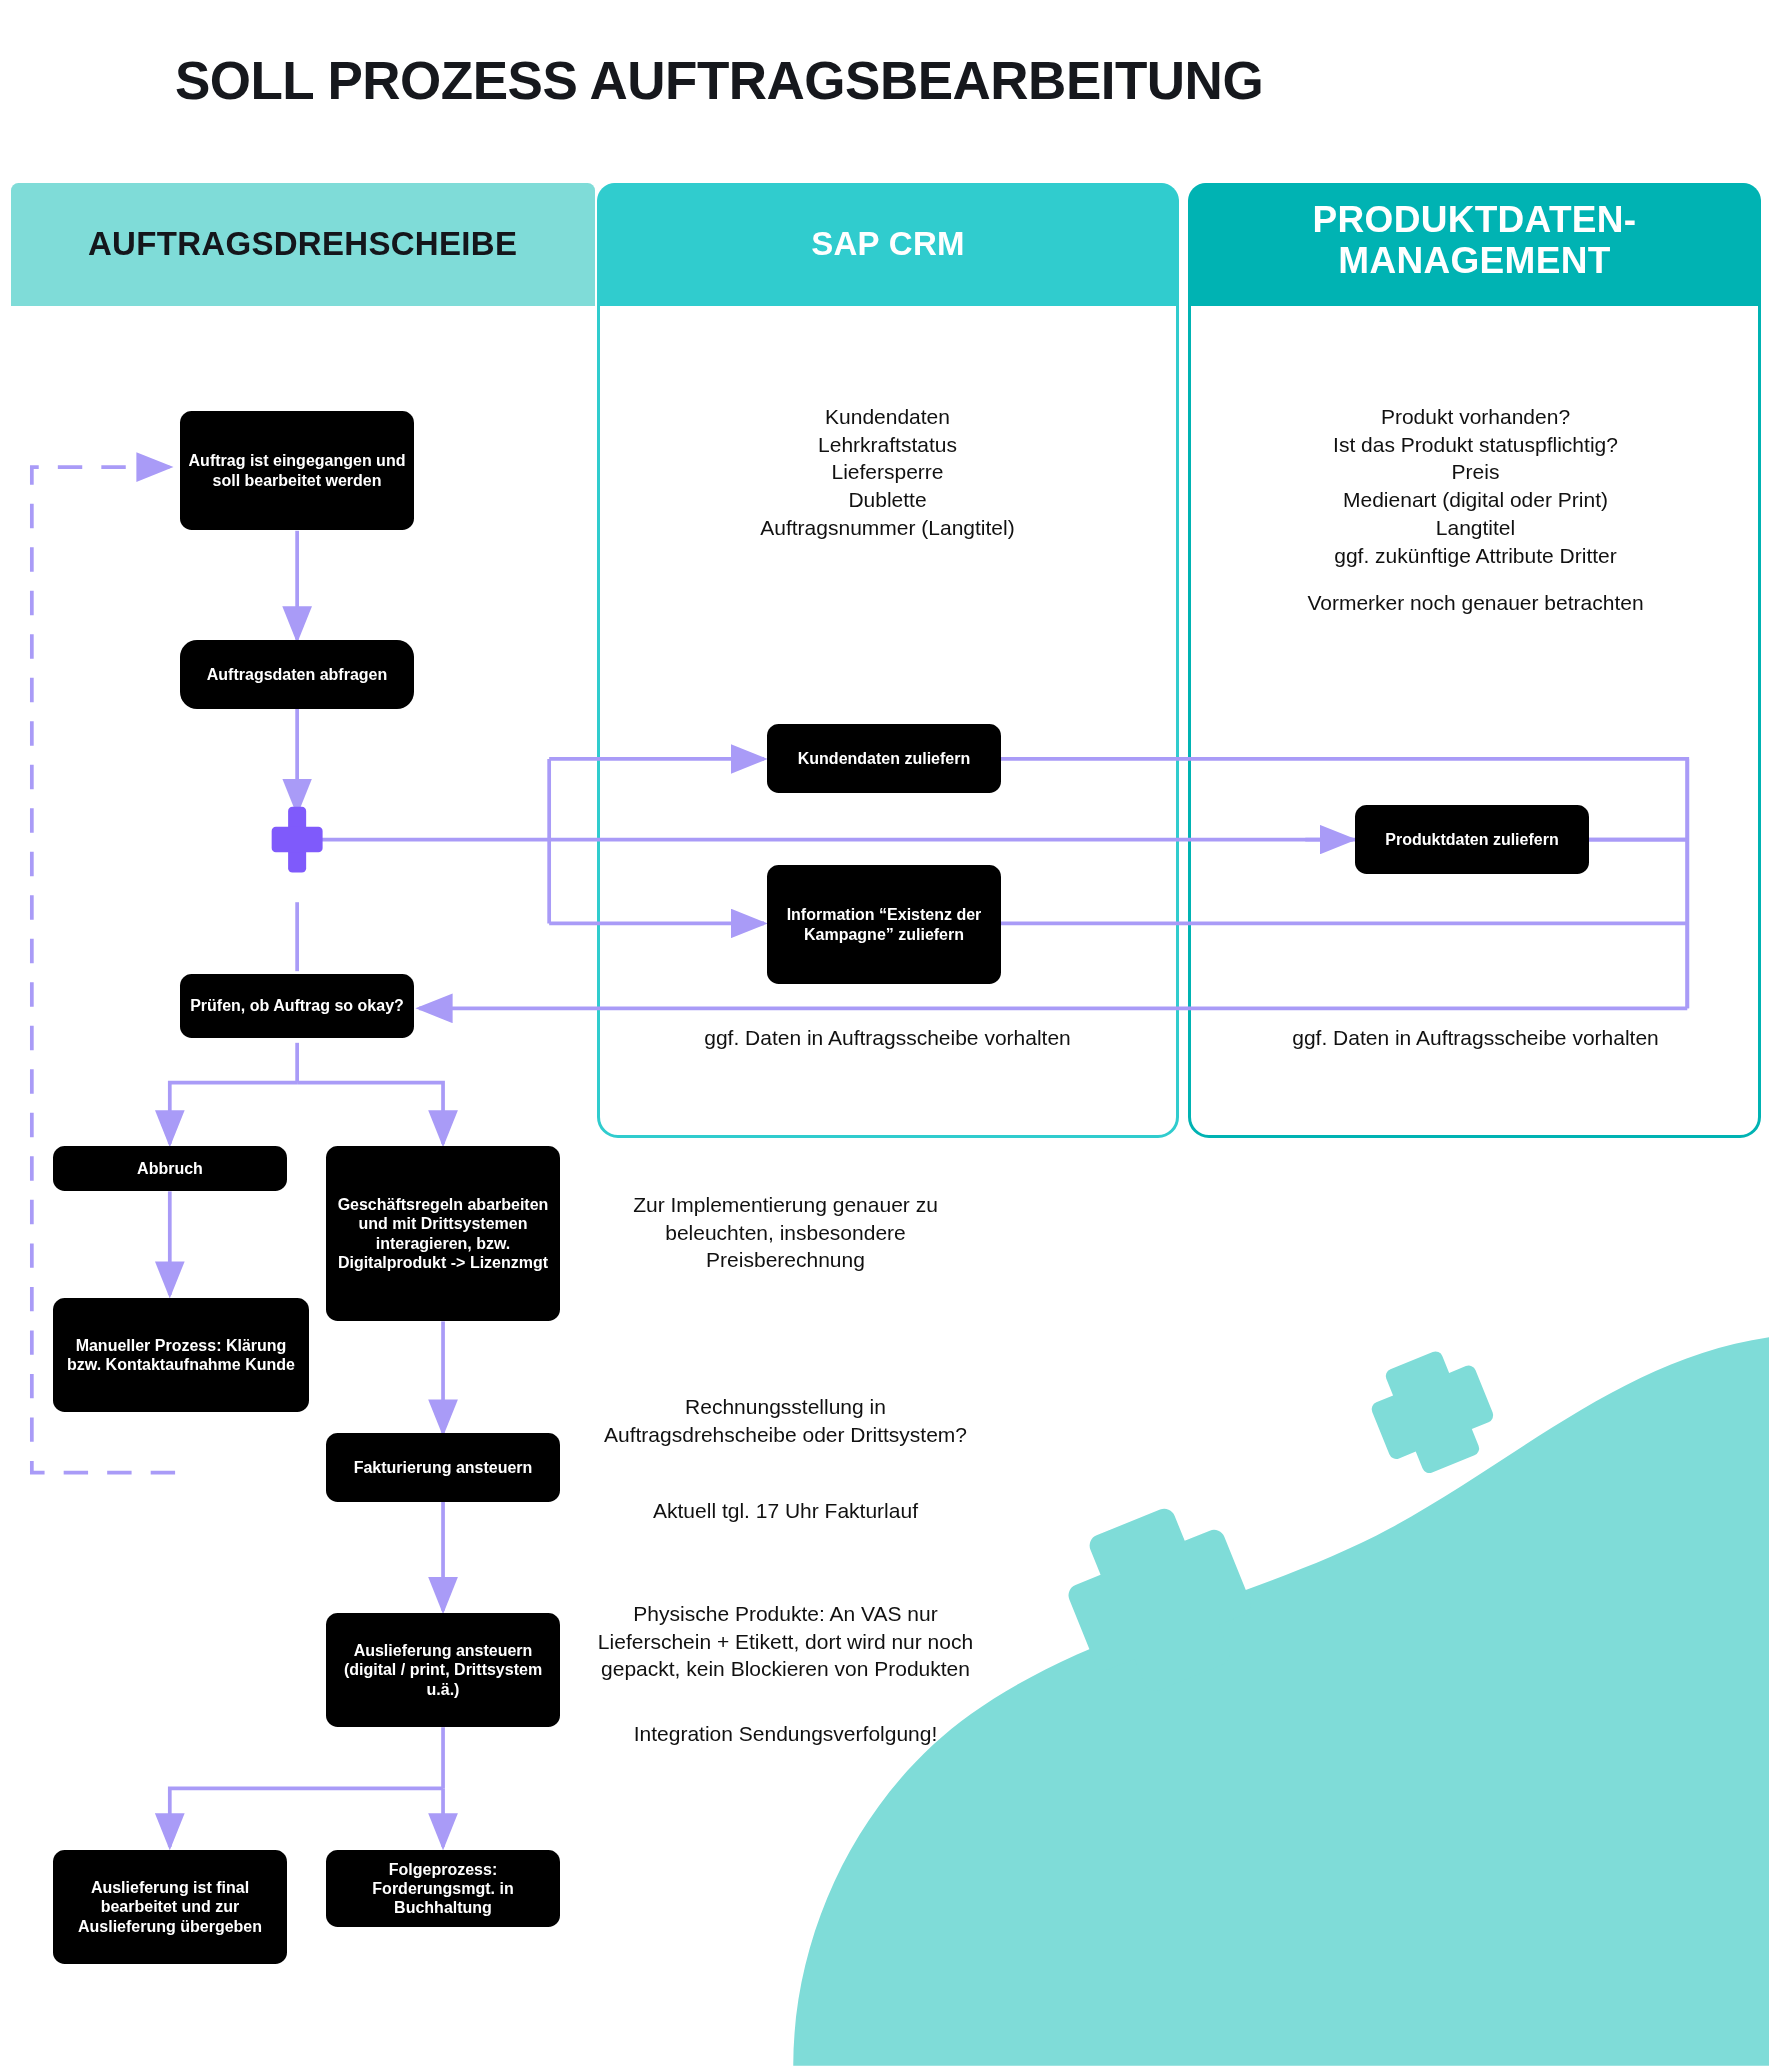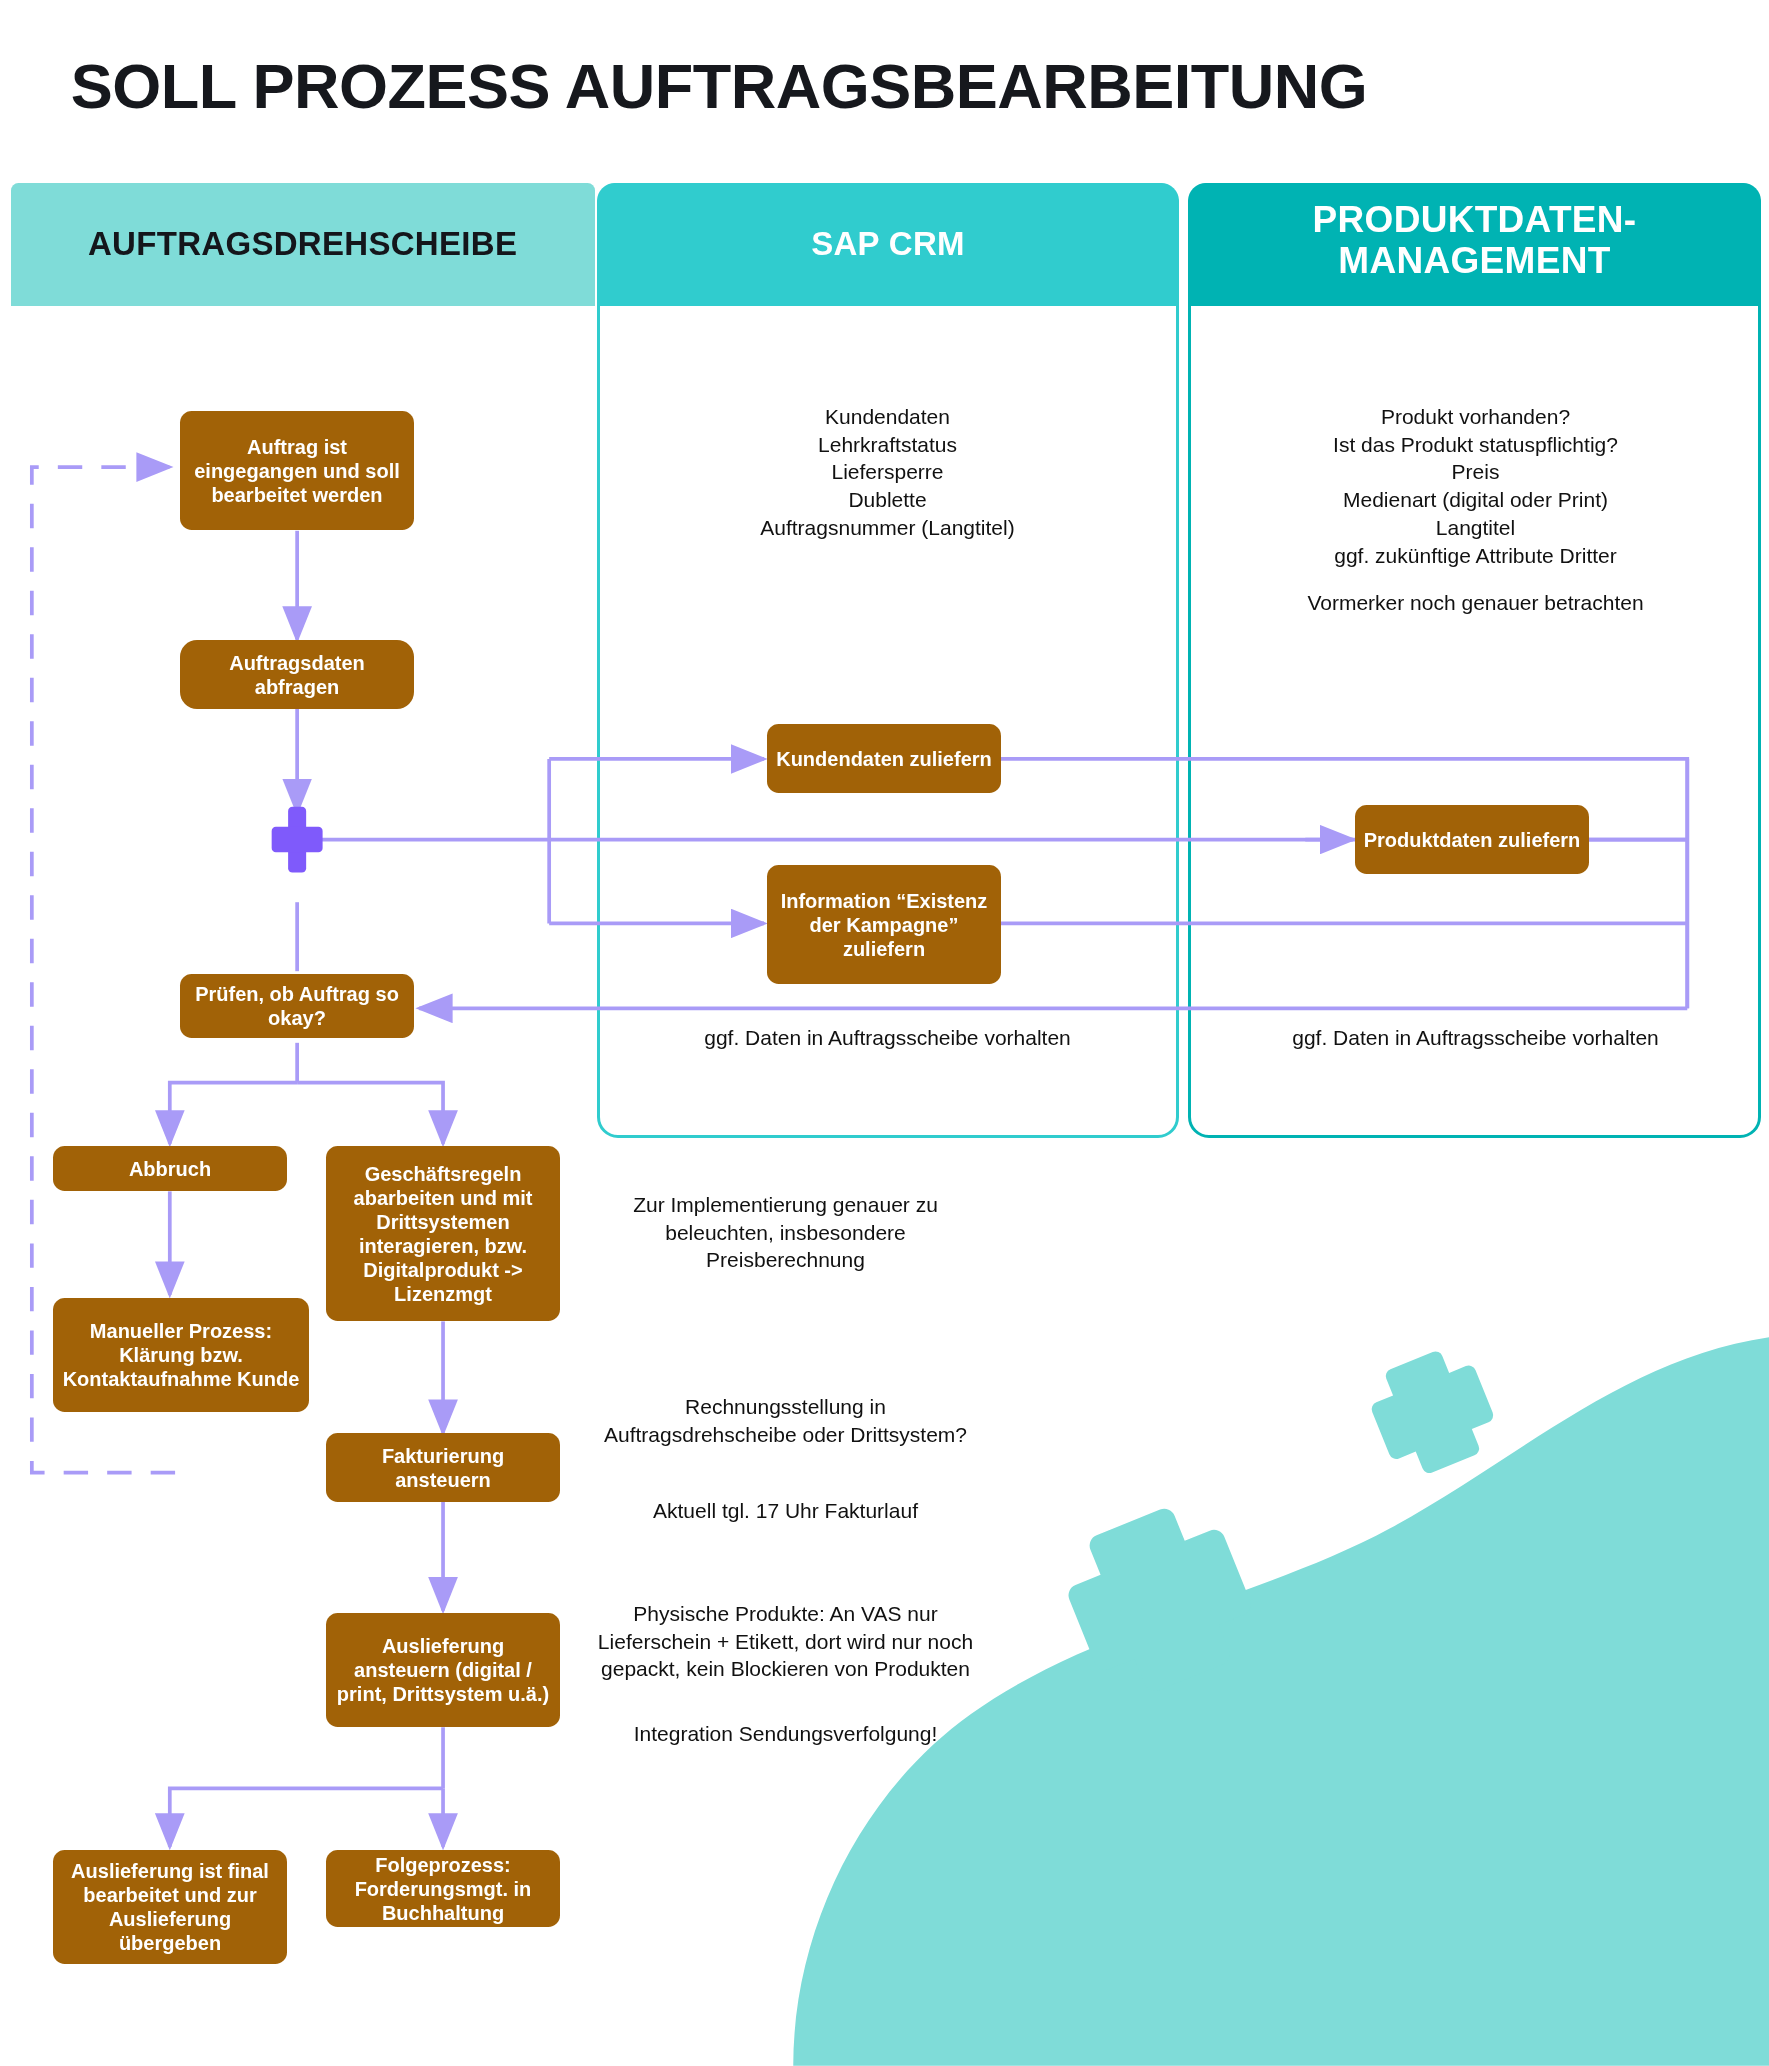--- a/index.html
+++ b/index.html
@@ -4,21 +4,21 @@
 <style>
   html,body{margin:0;padding:0;background:#fff;}
   body{width:1769px;height:2066px;position:relative;overflow:hidden;
        font-family:"Liberation Sans",sans-serif;}
 
   
   #deco{position:absolute;left:0;top:0;width:1769px;height:2066px;z-index:0;pointer-events:none;}
 
   
   #title{position:absolute;left:0;top:50px;width:1438px;text-align:center;
-         font-size:63px;font-weight:700;letter-spacing:-0.5px;color:#16181d;
+         font-size:53px;font-weight:700;letter-spacing:-0.5px;color:#16181d;
          font-family:"Liberation Sans",sans-serif;z-index:5;}
 
   
   .lane{position:absolute;z-index:2;}
   .lane-head{position:absolute;display:flex;align-items:center;justify-content:center;
              text-align:center;font-weight:700;letter-spacing:0.3px;line-height:1.12;z-index:3;}
 
   #lane1{left:10.6px;top:183px;width:584px;height:123px;background:#7FDCD8;
          border-radius:7.4px 7.4px 0 0;}
   #lane1head{left:10.6px;top:183px;width:584px;height:123px;color:#14161b;font-size:33px;}
@@ -32,24 +32,24 @@
   #lane3{left:1188px;top:183px;width:573px;height:955px;
          border:3.7px solid #00B3B3;border-radius:21px;box-sizing:border-box;background:#fff;}
   #lane3cap{position:absolute;left:1188px;top:183px;width:573px;height:123px;
             background:#00B3B3;border-radius:18px 18px 0 0;z-index:3;}
   #lane3head{left:1188px;top:183px;width:573px;height:114px;color:#fff;font-size:37px;z-index:4;}
 
   
   #wires{position:absolute;left:0;top:0;width:1769px;height:2066px;z-index:4;pointer-events:none;}
 
   
-  .node{position:absolute;background:#a16207;color:#fff;border-radius:11.7px;
+  .node{position:absolute;background:#000000;color:#fff;border-radius:11.7px;
         display:flex;align-items:center;justify-content:center;text-align:center;
         font-weight:700;line-height:1.2;padding:5.3px 8.5px;box-sizing:border-box;z-index:6;
-        font-size:20px;}
+        font-size:16px;}
 
   
   .note{position:absolute;color:#111;text-align:center;line-height:1.32;z-index:6;
         font-size:21px;font-weight:400;}
 </style>
 </head>
 <body>
 
 <svg id="deco" viewBox="0 0 3334 3893">
   <path fill="#7FDCD8" d="M1495 3893 C1495 3640 1620 3380 1830 3230 C2060 3065 2380 3010 2620 2880

